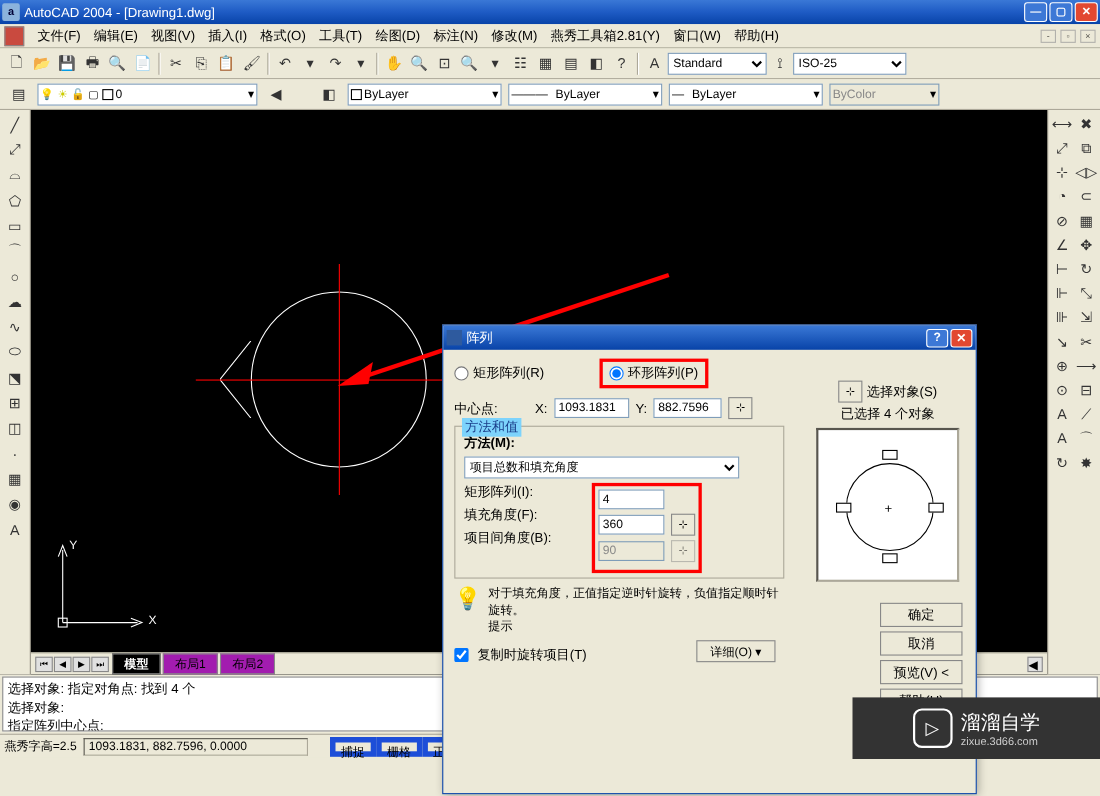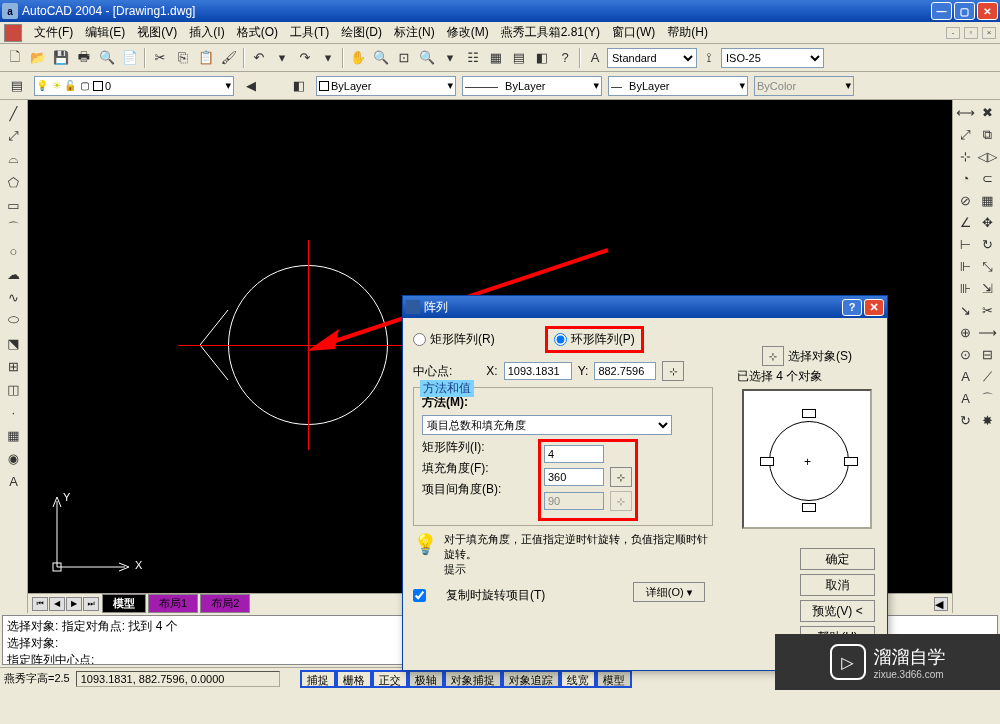--- a/index.html
+++ b/index.html
@@ -36,23 +36,23 @@
 .tabs { position: absolute; bottom: 0; left: 0; right: 0; height: 20px; background: #ece9d8; display: flex; align-items: center; padding: 0 4px; font-size: 11px; border-top: 1px solid #aca899; }
 .tabs .navbtn { width: 16px; height: 14px; border: 1px solid #888; background: #e0e0e0; margin-right: 1px; display: flex; align-items: center; justify-content: center; font-size: 8px; }
 .tabs .tab { padding: 1px 10px; background: #a21caf; border: 1px solid #888; margin-left: 2px; }
 .tabs .tab.active { background: #000; color: #fff; font-weight: bold; }
 .tabs .scroll { margin-left: auto; width: 14px; height: 14px; border: 1px solid #888; background: #e0e0e0; }
 .cmd { background: #fff; height: 50px; border: 1px solid #888; margin: 2px; padding: 2px 4px; font-size: 12px; font-family: monospace; overflow: hidden; display: flex; flex-direction: column; }
 .cmd-text { flex: 1; }
 .cmd-scroll { width: 16px; background: #ece9d8; border-left: 1px solid #aca899; display: flex; flex-direction: column; }
 .cmd-scroll .sbtn { height: 14px; border: 1px solid #888; background: #e0e0e0; text-align: center; font-size: 8px; }
 .statusbar { background: #ece9d8; height: 22px; display: flex; align-items: center; padding: 0 4px; border-top: 1px solid #aca899; font-size: 11px; gap: 0; }
-.statusbar .cell { border: 2px solid #1d4ed8; padding: 1px 5px; height: 18px; }
+.statusbar .cell { border: 5px solid #1d4ed8; padding: 1px 5px; height: 18px; }
 .statusbar .coord { width: 204px; border: 1px inset #aca899; padding: 1px 4px; margin-right: 20px; }
-.dialog { position: absolute; left: 402px; top: 195px; width: 486px; height: 376px; background: #ece9d8; border: 1px solid #0843a8; box-shadow: 2px 2px 8px rgba(0,0,0,.3); }
+.dialog { position: absolute; left: 402px; top: 195px; width: 486px; height: 427px; background: #ece9d8; border: 1px solid #0843a8; box-shadow: 2px 2px 8px rgba(0,0,0,.3); }
 .dlg-title { background: linear-gradient(to bottom, #3a78d6 0%, #0843a8 100%); height: 22px; color: #fff; display: flex; align-items: center; padding: 0 3px; font-size: 12px; }
 .dlg-title .icon { width: 14px; height: 14px; background: #2e5a9e; margin-right: 4px; }
 .dlg-title .dlgbtns { margin-left: auto; display: flex; gap: 2px; }
 .dlg-title .dbtn { width: 20px; height: 17px; border: 1px solid #fff; border-radius: 3px; display: flex; align-items: center; justify-content: center; font-size: 11px; font-weight: bold; }
 .dlg-title .dbtn.help { background: #3d78d6; }
 .dlg-title .dbtn.close { background: #e24831; }
 .dlg-body { padding: 8px 10px; position: relative; }
 .radio-row { display: flex; gap: 50px; align-items: center; margin-bottom: 8px; }
 .radio-row label { display: flex; align-items: center; gap: 4px; white-space: nowrap; }
 .hl-red { border: 3px solid #f00; padding: 2px 6px; }
@@ -60,24 +60,24 @@
 .dlg-input { border: 1px solid #7f9db9; background: #fff; height: 18px; padding: 0 3px; font-size: 11px; }
 .pickbtn { width: 22px; height: 20px; border: 1px solid #888; background: #ece9d8; display: inline-flex; align-items: center; justify-content: center; font-size: 10px; }
 .group { border: 1px solid #aca899; padding: 6px 8px 4px; margin-top: 4px; position: relative; }
 .group .gtitle { position: absolute; top: -8px; left: 6px; background: #7dd3fc; padding: 0 3px; color: #1a3e8a; font-size: 12px; }
 .method-row { display: flex; align-items: center; gap: 6px; margin-bottom: 4px; font-weight: bold; }
 .field-row { display: flex; align-items: center; gap: 6px; margin-bottom: 4px; }
 .field-row .lbl { width: 110px; }
 .hl-box { border: 3px solid #f00; padding: 3px; }
 .tip-row { display: flex; align-items: flex-start; gap: 6px; margin-top: 6px; font-size: 11px; }
 .tip-icon { font-size: 20px; }
-.chk-row { display: flex; align-items: center; gap: 20px; margin-top: 10px; }
+.chk-row { display: flex; align-items: center; gap: 8px; margin-top: 10px; }
 .preview-area { position: absolute; right: 10px; top: 28px; width: 140px; }
 .sel-row { display: flex; align-items: center; gap: 4px; justify-content: center; margin-bottom: 2px; }
-.sel-txt { margin-bottom: 4px; }
+.sel-txt { text-align: center; margin-bottom: 4px; }
 .preview-box { width: 130px; height: 140px; border: 2px inset #aca899; background: #fff; position: relative; margin: 0 auto; }
 .pv-circle { position: absolute; left: 25px; top: 30px; width: 80px; height: 80px; border: 1px solid #000; border-radius: 50%; }
 .pv-rect { position: absolute; width: 14px; height: 9px; border: 1px solid #000; background: #fff; }
 .pv-cross { position: absolute; left: 60px; top: 64px; font-size: 12px; }
 .dlg-btns { position: absolute; right: 12px; top: 230px; display: flex; flex-direction: column; gap: 4px; }
 .dlg-btns button { width: 75px; height: 22px; border: 1px solid #888; background: #ece9d8; font-size: 12px; }
 .detail-btn { position: absolute; left: 230px; bottom: 10px; width: 72px; height: 20px; border: 1px solid #888; background: #ece9d8; font-size: 11px; }
 .mdi-btns { margin-left: auto; display: flex; gap: 4px; opacity: .7; }
 .mdi-btns .mb { width: 14px; height: 12px; border: 1px solid #999; font-size: 8px; text-align: center; }
 .watermark { position: absolute; right: 0; bottom: 34px; width: 225px; height: 56px; background: #333; color: #fff; display: flex; align-items: center; justify-content: center; gap: 8px; font-size: 18px; }

